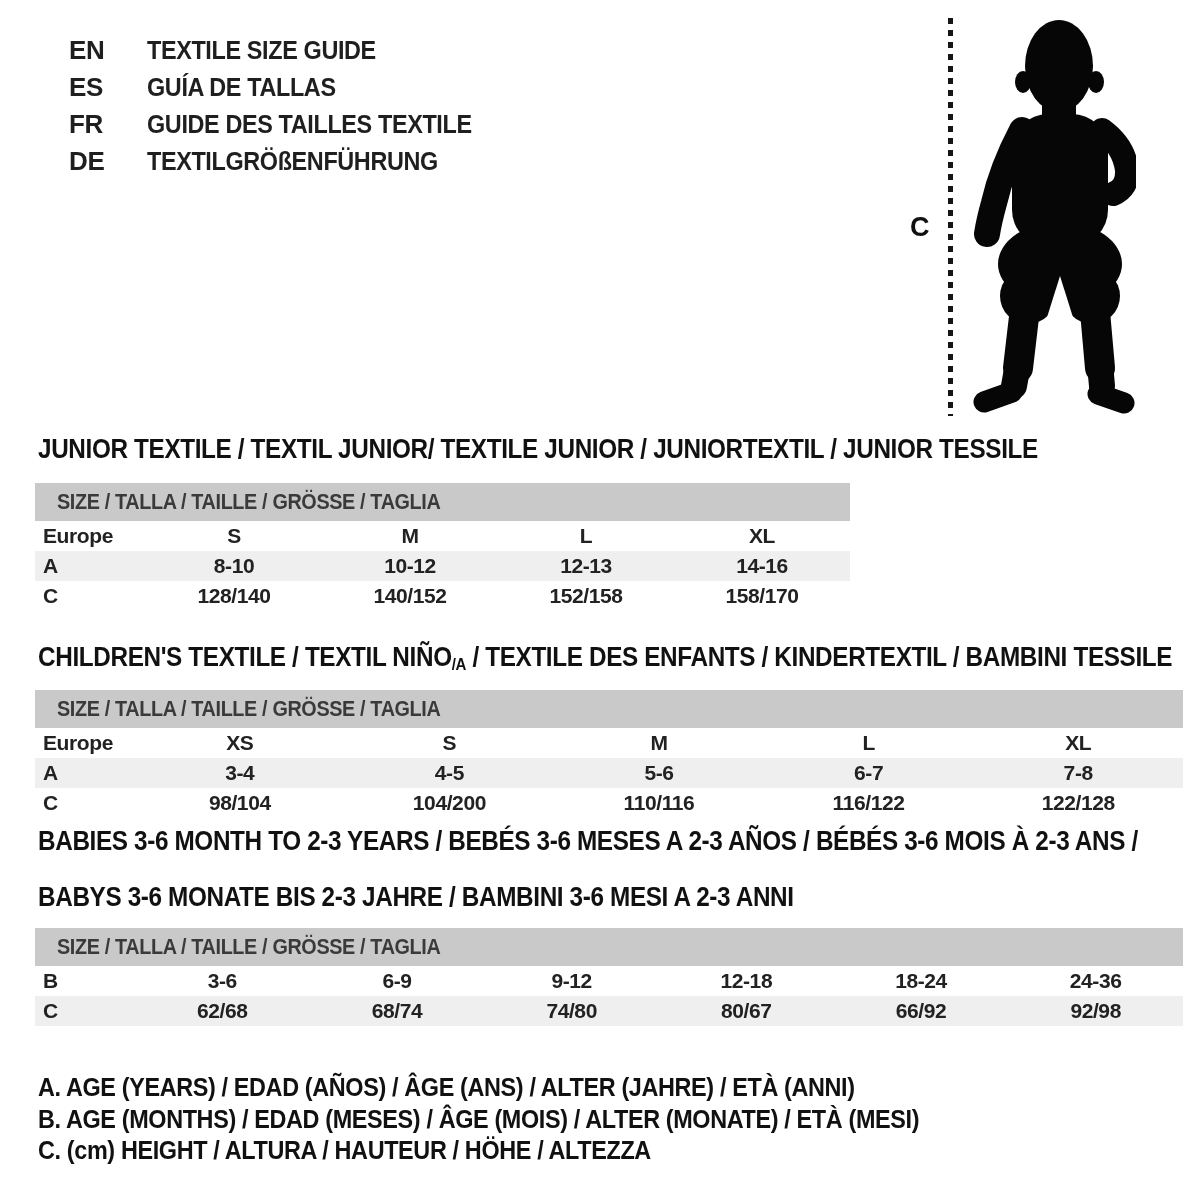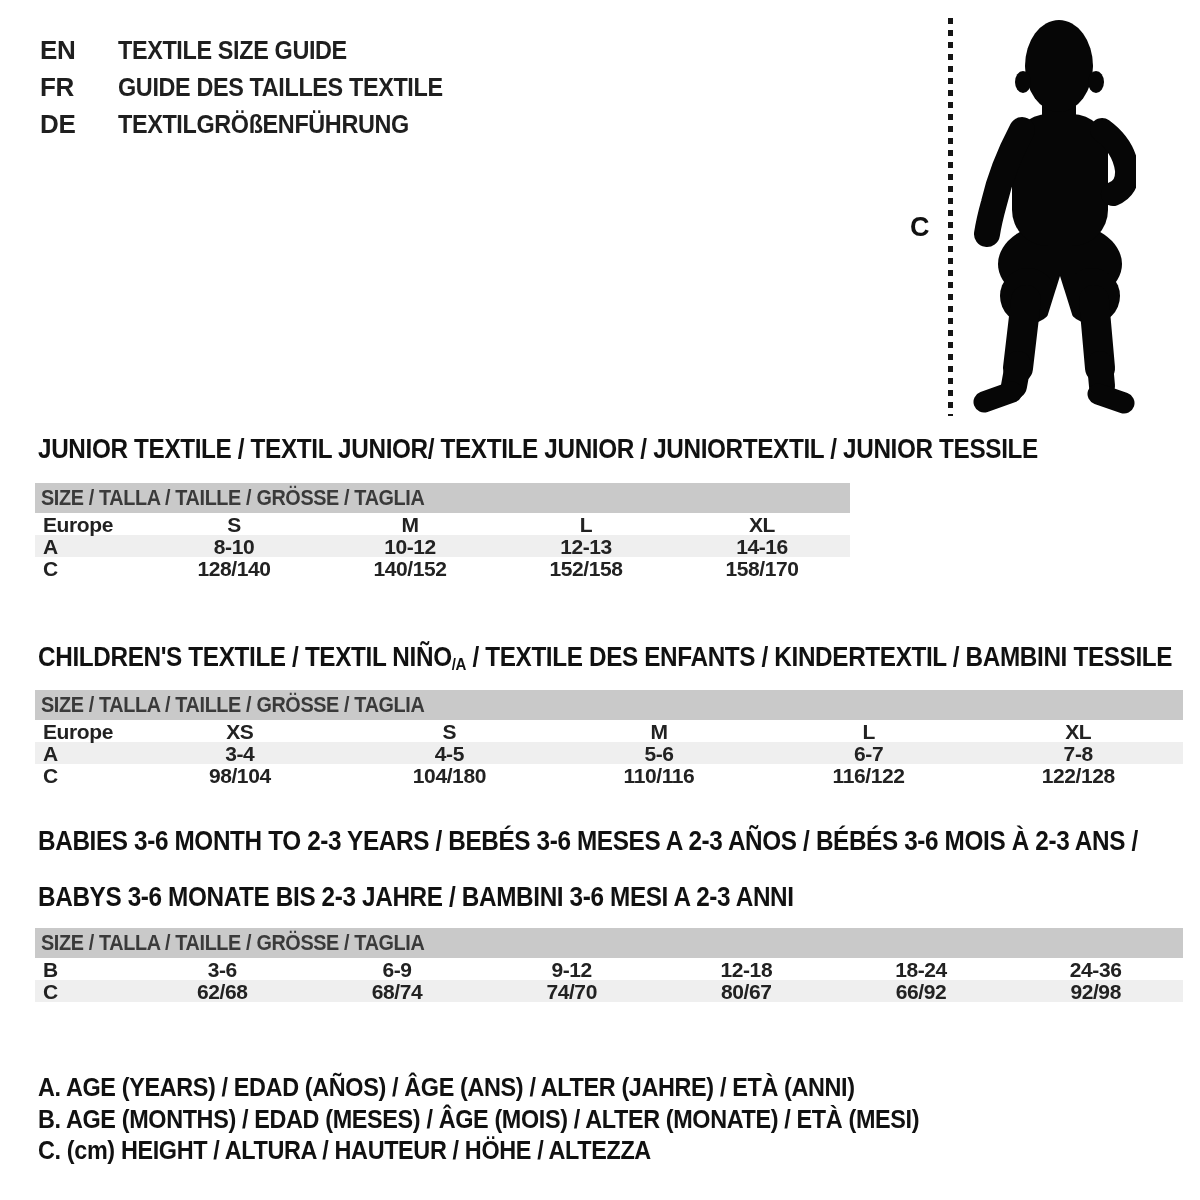--- a/index.html
+++ b/index.html
@@ -5,61 +5,65 @@
   html,body{margin:0;padding:0;background:#ffffff;}
   .page{
     position:relative;width:1200px;height:1200px;background:#fff;overflow:hidden;
     font-family:"Liberation Sans", sans-serif;font-weight:700;color:#1f1f1f;
     letter-spacing:-0.4px;
   }
   .squeeze{display:inline-block;transform:scaleX(0.9);transform-origin:0 50%;white-space:nowrap;}
 
   
   .lang-block{position:absolute;left:40px;top:32px;}
-  .lang-row{display:grid;grid-template-columns:78px auto;height:37px;align-items:center;font-size:26px;}
+  .lang-row{display:grid;grid-template-columns:78px auto;height:37px;align-items:center;font-size:26px;margin-left:29px;}
 
   
   .dash-line{
     position:absolute;left:948px;top:18px;width:5px;height:398px;
     background:repeating-linear-gradient(to bottom,#151515 0 6px,transparent 6px 12px);
   }
   .c-label{position:absolute;left:910px;top:212px;font-size:27px;color:#111;}
   .toddler{position:absolute;left:968px;top:18px;}
 
   
   .sec-title{position:absolute;left:38px;font-size:27px;color:#111;white-space:nowrap;}
   .sub{font-size:0.62em;vertical-align:-0.25em;}
 
   
   .tbl{position:absolute;left:35px;}
   .tbl-header{
-    height:30px;background:#c9c9c9;color:#3a3a3a;font-size:22px;
-    display:flex;align-items:center;padding-left:6px;box-sizing:border-box;
+    height:38px;background:#c9c9c9;color:#3a3a3a;font-size:22px;
+    display:flex;align-items:center;padding-left:22px;box-sizing:border-box;
   }
-  .tbl-row{display:grid;height:22px;align-items:center;font-size:21px;color:#222;}
+  .tbl-row{display:grid;height:30px;align-items:center;font-size:21px;color:#222;}
   .tbl-row .lbl{text-align:left;padding-left:8px;}
   .tbl-row span{text-align:center;}
   .shade{background:#efefef;}
   .cols4{grid-template-columns:111px repeat(4,1fr);}
   .cols5{grid-template-columns:100px repeat(5,1fr);}
   .cols6{grid-template-columns:100px repeat(6,1fr);}
 
   
   .legend{position:absolute;left:38px;top:1072px;}
   .legend-line{height:31.5px;font-size:26px;color:#111;display:flex;align-items:center;white-space:nowrap;}
 </style>
 </head>
 <body>
 
 <div class="page">
 
   <div class="lang-block">
     <div class="lang-row">
       <span>EN</span>
       <span class="squeeze">TEXTILE SIZE GUIDE</span>
+    </div>
+    <div class="lang-row">
+      <span>ES</span>
+      <span class="squeeze">GUÍA DE TALLAS</span>
     </div>
     <div class="lang-row">
       <span>FR</span>
       <span class="squeeze">GUIDE DES TAILLES TEXTILE</span>
     </div>
     <div class="lang-row">
       <span>DE</span>
       <span class="squeeze">TEXTILGRÖßENFÜHRUNG</span>
     </div>
   </div>
@@ -145,21 +149,21 @@
       <span class="lbl">A</span>
       <span>3-4</span>
       <span>4-5</span>
       <span>5-6</span>
       <span>6-7</span>
       <span>7-8</span>
     </div>
     <div class="tbl-row cols5">
       <span class="lbl">C</span>
       <span>98/104</span>
-      <span>104/180</span>
+      <span>104/200</span>
       <span>110/116</span>
       <span>116/122</span>
       <span>122/128</span>
     </div>
   </div>
 
   <div class="sec-title" style="top:826px;">
     <span class="squeeze">BABIES 3-6 MONTH TO 2-3 YEARS / BEBÉS 3-6 MESES A 2-3 AÑOS / BÉBÉS 3-6 MOIS À 2-3 ANS /</span>
   </div>
   <div class="sec-title" style="top:882px;">
@@ -175,21 +179,21 @@
       <span>6-9</span>
       <span>9-12</span>
       <span>12-18</span>
       <span>18-24</span>
       <span>24-36</span>
     </div>
     <div class="tbl-row cols6 shade">
       <span class="lbl">C</span>
       <span>62/68</span>
       <span>68/74</span>
-      <span>74/70</span>
+      <span>74/80</span>
       <span>80/67</span>
       <span>66/92</span>
       <span>92/98</span>
     </div>
   </div>
 
   <div class="legend">
     <div class="legend-line">
       <span class="squeeze">A. AGE (YEARS) / EDAD (AÑOS) / ÂGE (ANS) / ALTER (JAHRE) / ETÀ (ANNI)</span>
     </div>

